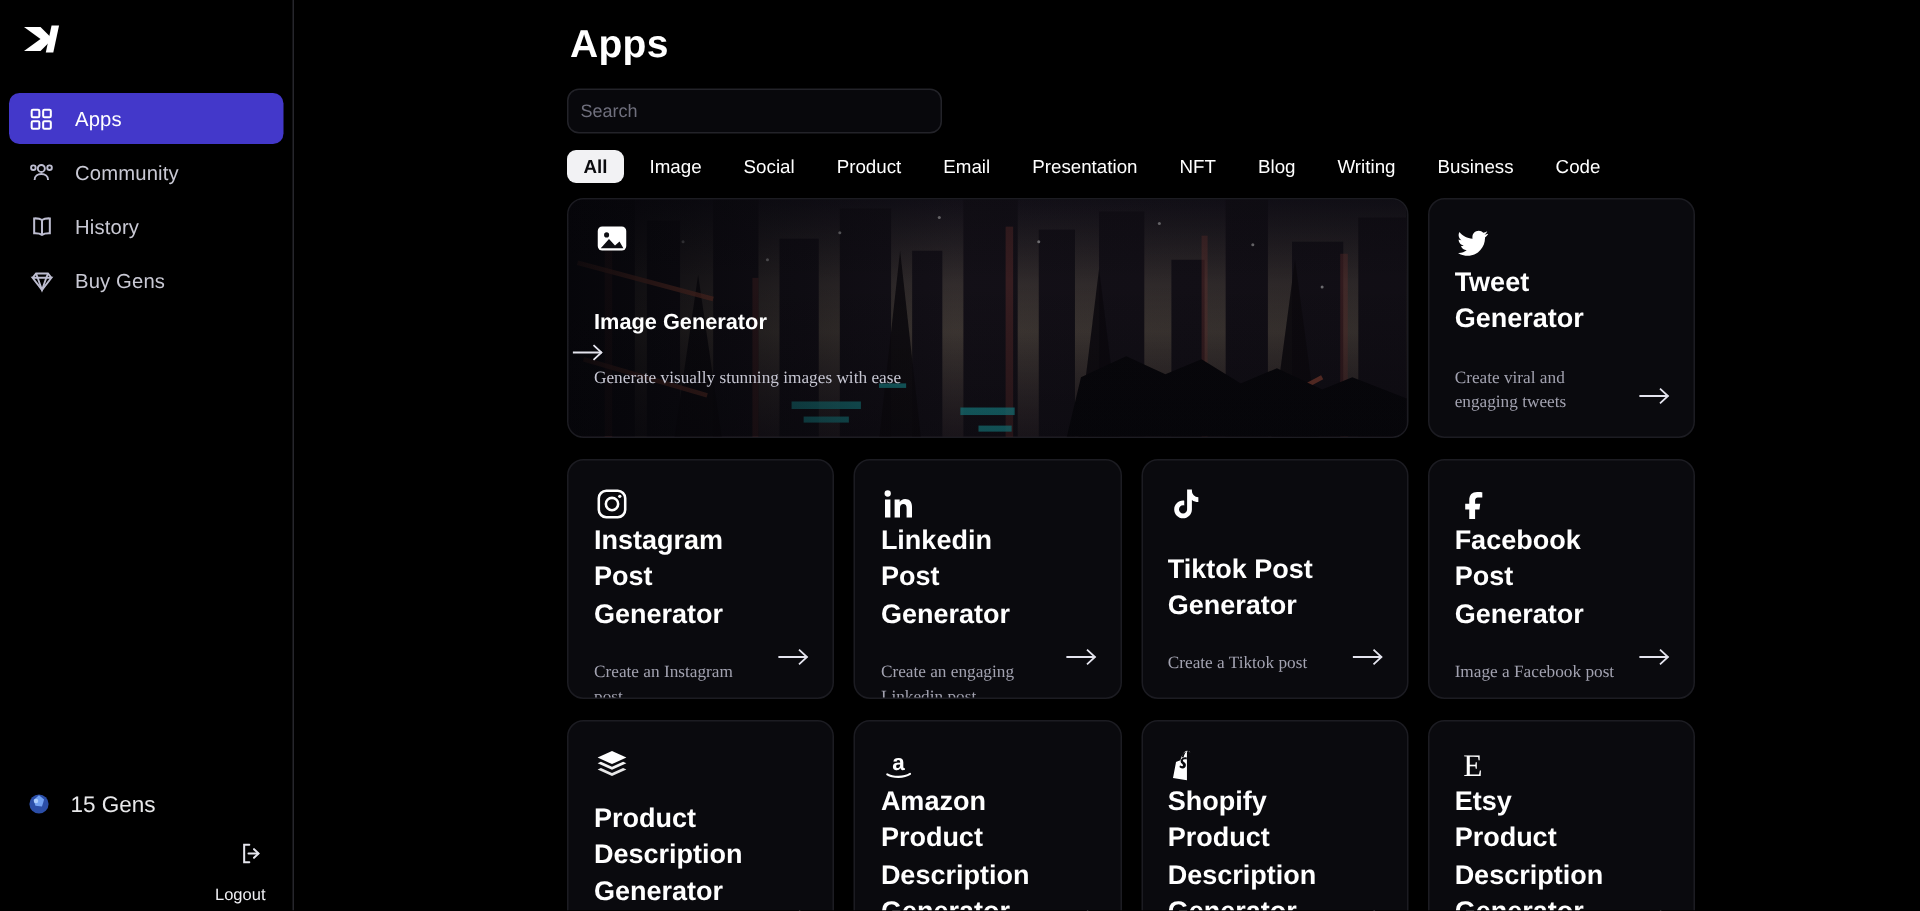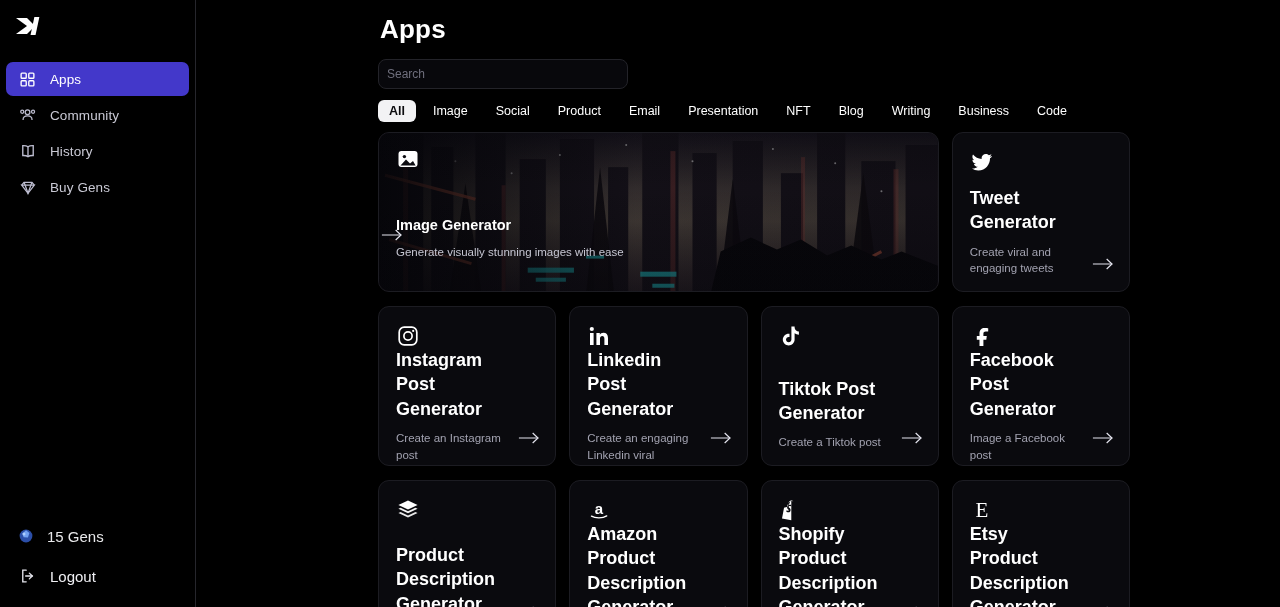--- a/index.html
+++ b/index.html
@@ -25,21 +25,21 @@
     color:#c9c9d4; font-size:13.5px; cursor:pointer;
   }
   .nav-item .ico { width:19px; height:19px; flex:0 0 19px; color:#bdbdd0; display:flex; align-items:center; justify-content:center; }
   .nav-item.active { background:#4338ca; color:#fff; }
   .nav-item.active .ico { color:#fff; }
   .nav-label { white-space:nowrap; letter-spacing:.1px; }
 
   .sb-bottom { margin-top:auto; padding:0 6px 14px; display:flex; flex-direction:column; gap:8px; }
   .gens-row { display:flex; align-items:center; gap:13px; height:30px; padding:0 12px; color:#e8e8ea; font-size:15px; }
   .gem-ico { width:16px; height:16px; flex:0 0 16px; }
-  .logout-row { display:flex; align-items:center; gap:13px; height:34px; padding:0 12px; color:#f0f0f4; font-size:15px; cursor:pointer; border-radius:7px; }
+  .logout-row { display:flex; align-items:flex-end; gap:13px; height:34px; padding:0 12px; color:#f0f0f4; font-size:11px; cursor:pointer; border-radius:7px;flex-direction:column; }
   .logout-row .ico { width:19px; height:19px; flex:0 0 19px; color:#e6e6ee; display:flex; align-items:center; justify-content:center; }
 
   
   .main { flex:1 1 auto; height:607px; padding:0 0 0 0; overflow:hidden; position:relative; background:#000; }
   .main-inner { padding:14px 150px 0 182px; }
   .page-title { font-size:26px; font-weight:700; color:#fff; letter-spacing:.2px; margin:0 0 14px 2px; }
   .search-box {
     width:250px; height:30px; background:#08080c;
     border:1px solid #232329; border-radius:8px;
     padding:0 8px; color:#d8d8e2; font-size:12px;
@@ -61,21 +61,21 @@
   }
   .card {
     background:#0a0a0e; border:1px solid #1c1c22; border-radius:11px;
     position:relative; overflow:hidden; cursor:pointer;
     height:160px; padding:17px 17px 14px 17px;
     display:flex; flex-direction:column;
   }
   .card .card-ico { width:24px; height:24px; color:#fff; flex:0 0 24px; }
   .card .card-body { margin-top:auto; padding-right:34px; }
   .card .card-title { font-size:18px; font-weight:700; color:#fff; line-height:1.35; }
-  .card .card-desc { font-size:11.5px; color:#a2a2b0; line-height:1.45; margin-top:9px; }
+  .card .card-desc { font-size:11.5px; color:#a2a2b0; line-height:1.45; margin-top:19px;font-family:Liberation Serif, serif; }
   .card .arrow { position:absolute; right:15px; bottom:20px; width:22px; height:14px; color:#e4e4ee; }
 
   
   .card.hero { grid-column:span 3; padding:14px 17px 16px 17px; }
   .hero-bg { position:absolute; inset:0; z-index:0; }
   .hero-shade { position:absolute; inset:0; z-index:1;
     background:linear-gradient(90deg, rgba(5,5,9,.93) 0%, rgba(5,5,9,.55) 22%, rgba(5,5,9,.18) 46%, rgba(5,5,9,.30) 100%); }
   .hero-shade2 { position:absolute; inset:0; z-index:1;
     background:linear-gradient(180deg, rgba(5,5,9,.25) 0%, rgba(5,5,9,0) 35%, rgba(5,5,9,.35) 100%); }
   .card.hero .card-ico, .card.hero .card-body, .card.hero .arrow { position:relative; z-index:2; }
@@ -319,21 +319,21 @@
         </div>
 
         <div class="card">
           <svg class="card-ico" viewBox="0 0 24 24">
             <rect x="3" y="9" width="3.6" height="12" fill="#fff"></rect>
             <circle cx="4.8" cy="5" r="2.1" fill="#fff"></circle>
             <path fill="#fff" d="M9.4 9h3.4v1.7c.6-1.1 1.9-2 3.6-2 2.9 0 4.6 1.8 4.6 5.2V21h-3.6v-6.3c0-1.7-.7-2.7-2.2-2.7-1.3 0-2.2.9-2.2 2.7V21H9.4z"></path>
           </svg>
           <div class="card-body">
             <div class="card-title">Linkedin Post Generator</div>
-            <div class="card-desc">Create an engaging Linkedin viral</div>
+            <div class="card-desc">Create an engaging Linkedin post</div>
           </div>
           <svg class="arrow" viewBox="0 0 24 14">
             <g fill="none" stroke="currentColor" stroke-width="1.3">
                 <path d="M1 7h21"></path>
                 <path d="M16 1.6 21.8 7 16 12.4"></path>
               </g>
           </svg>
         </div>
 
         <div class="card">

